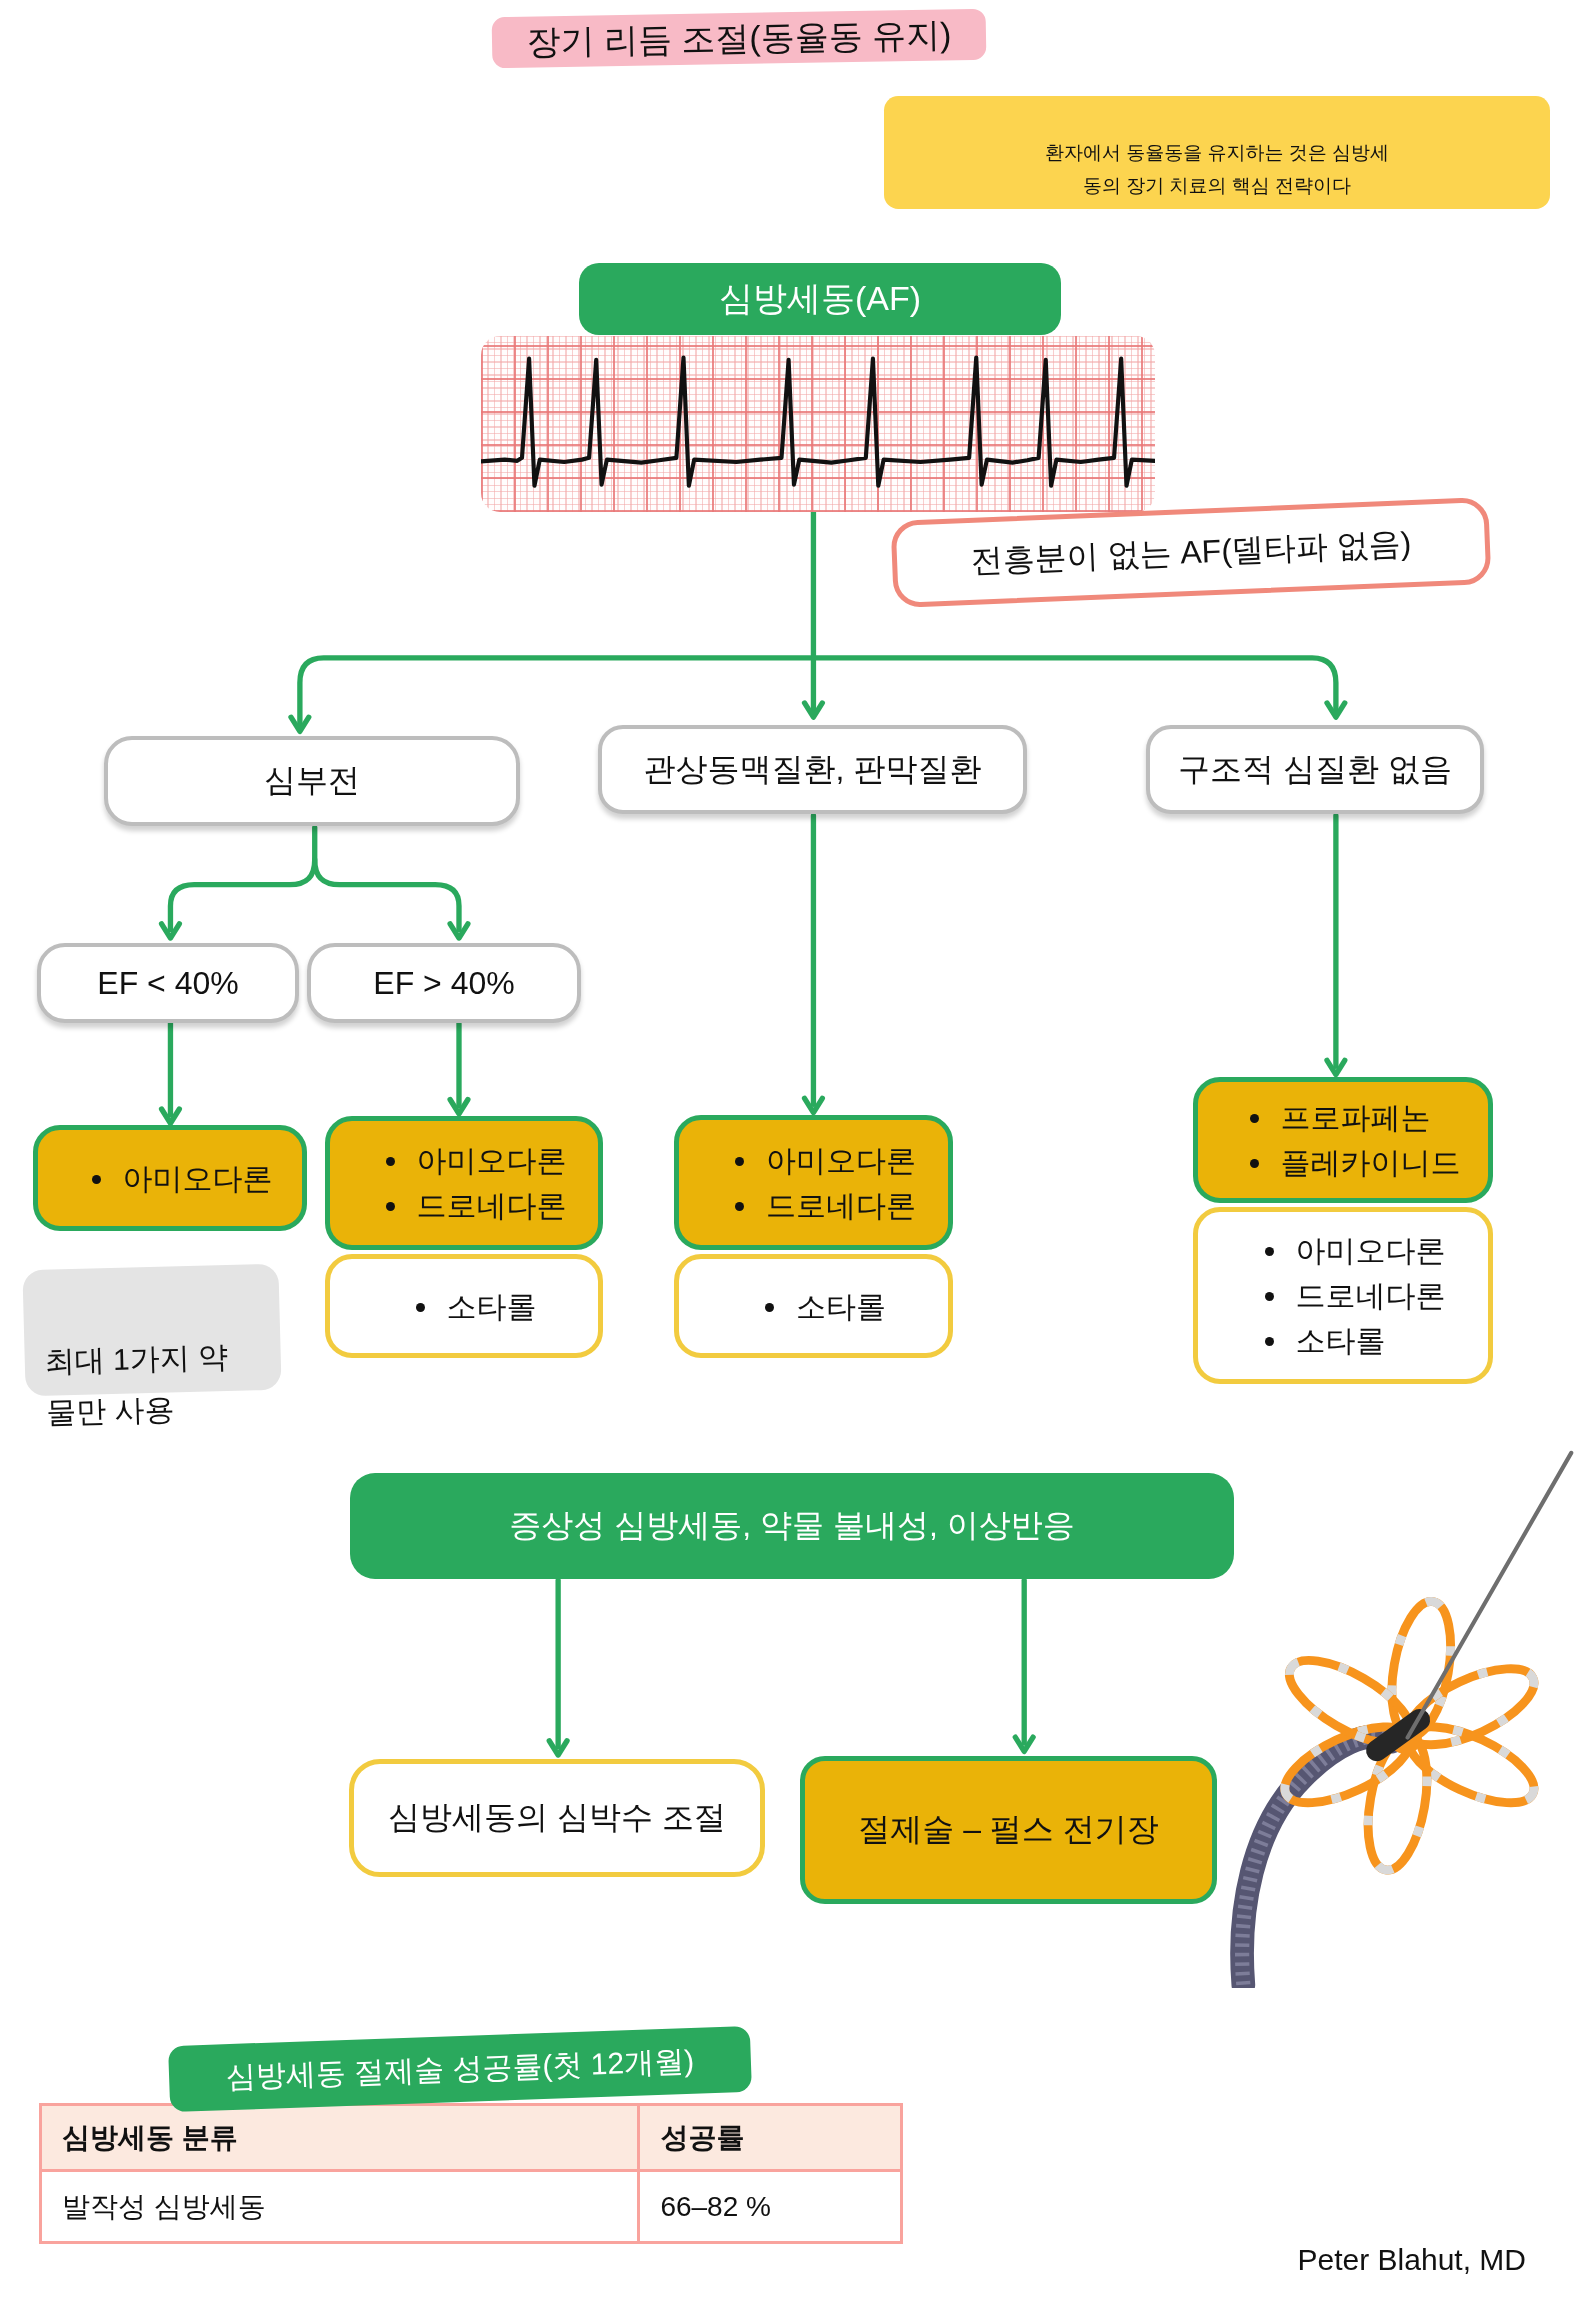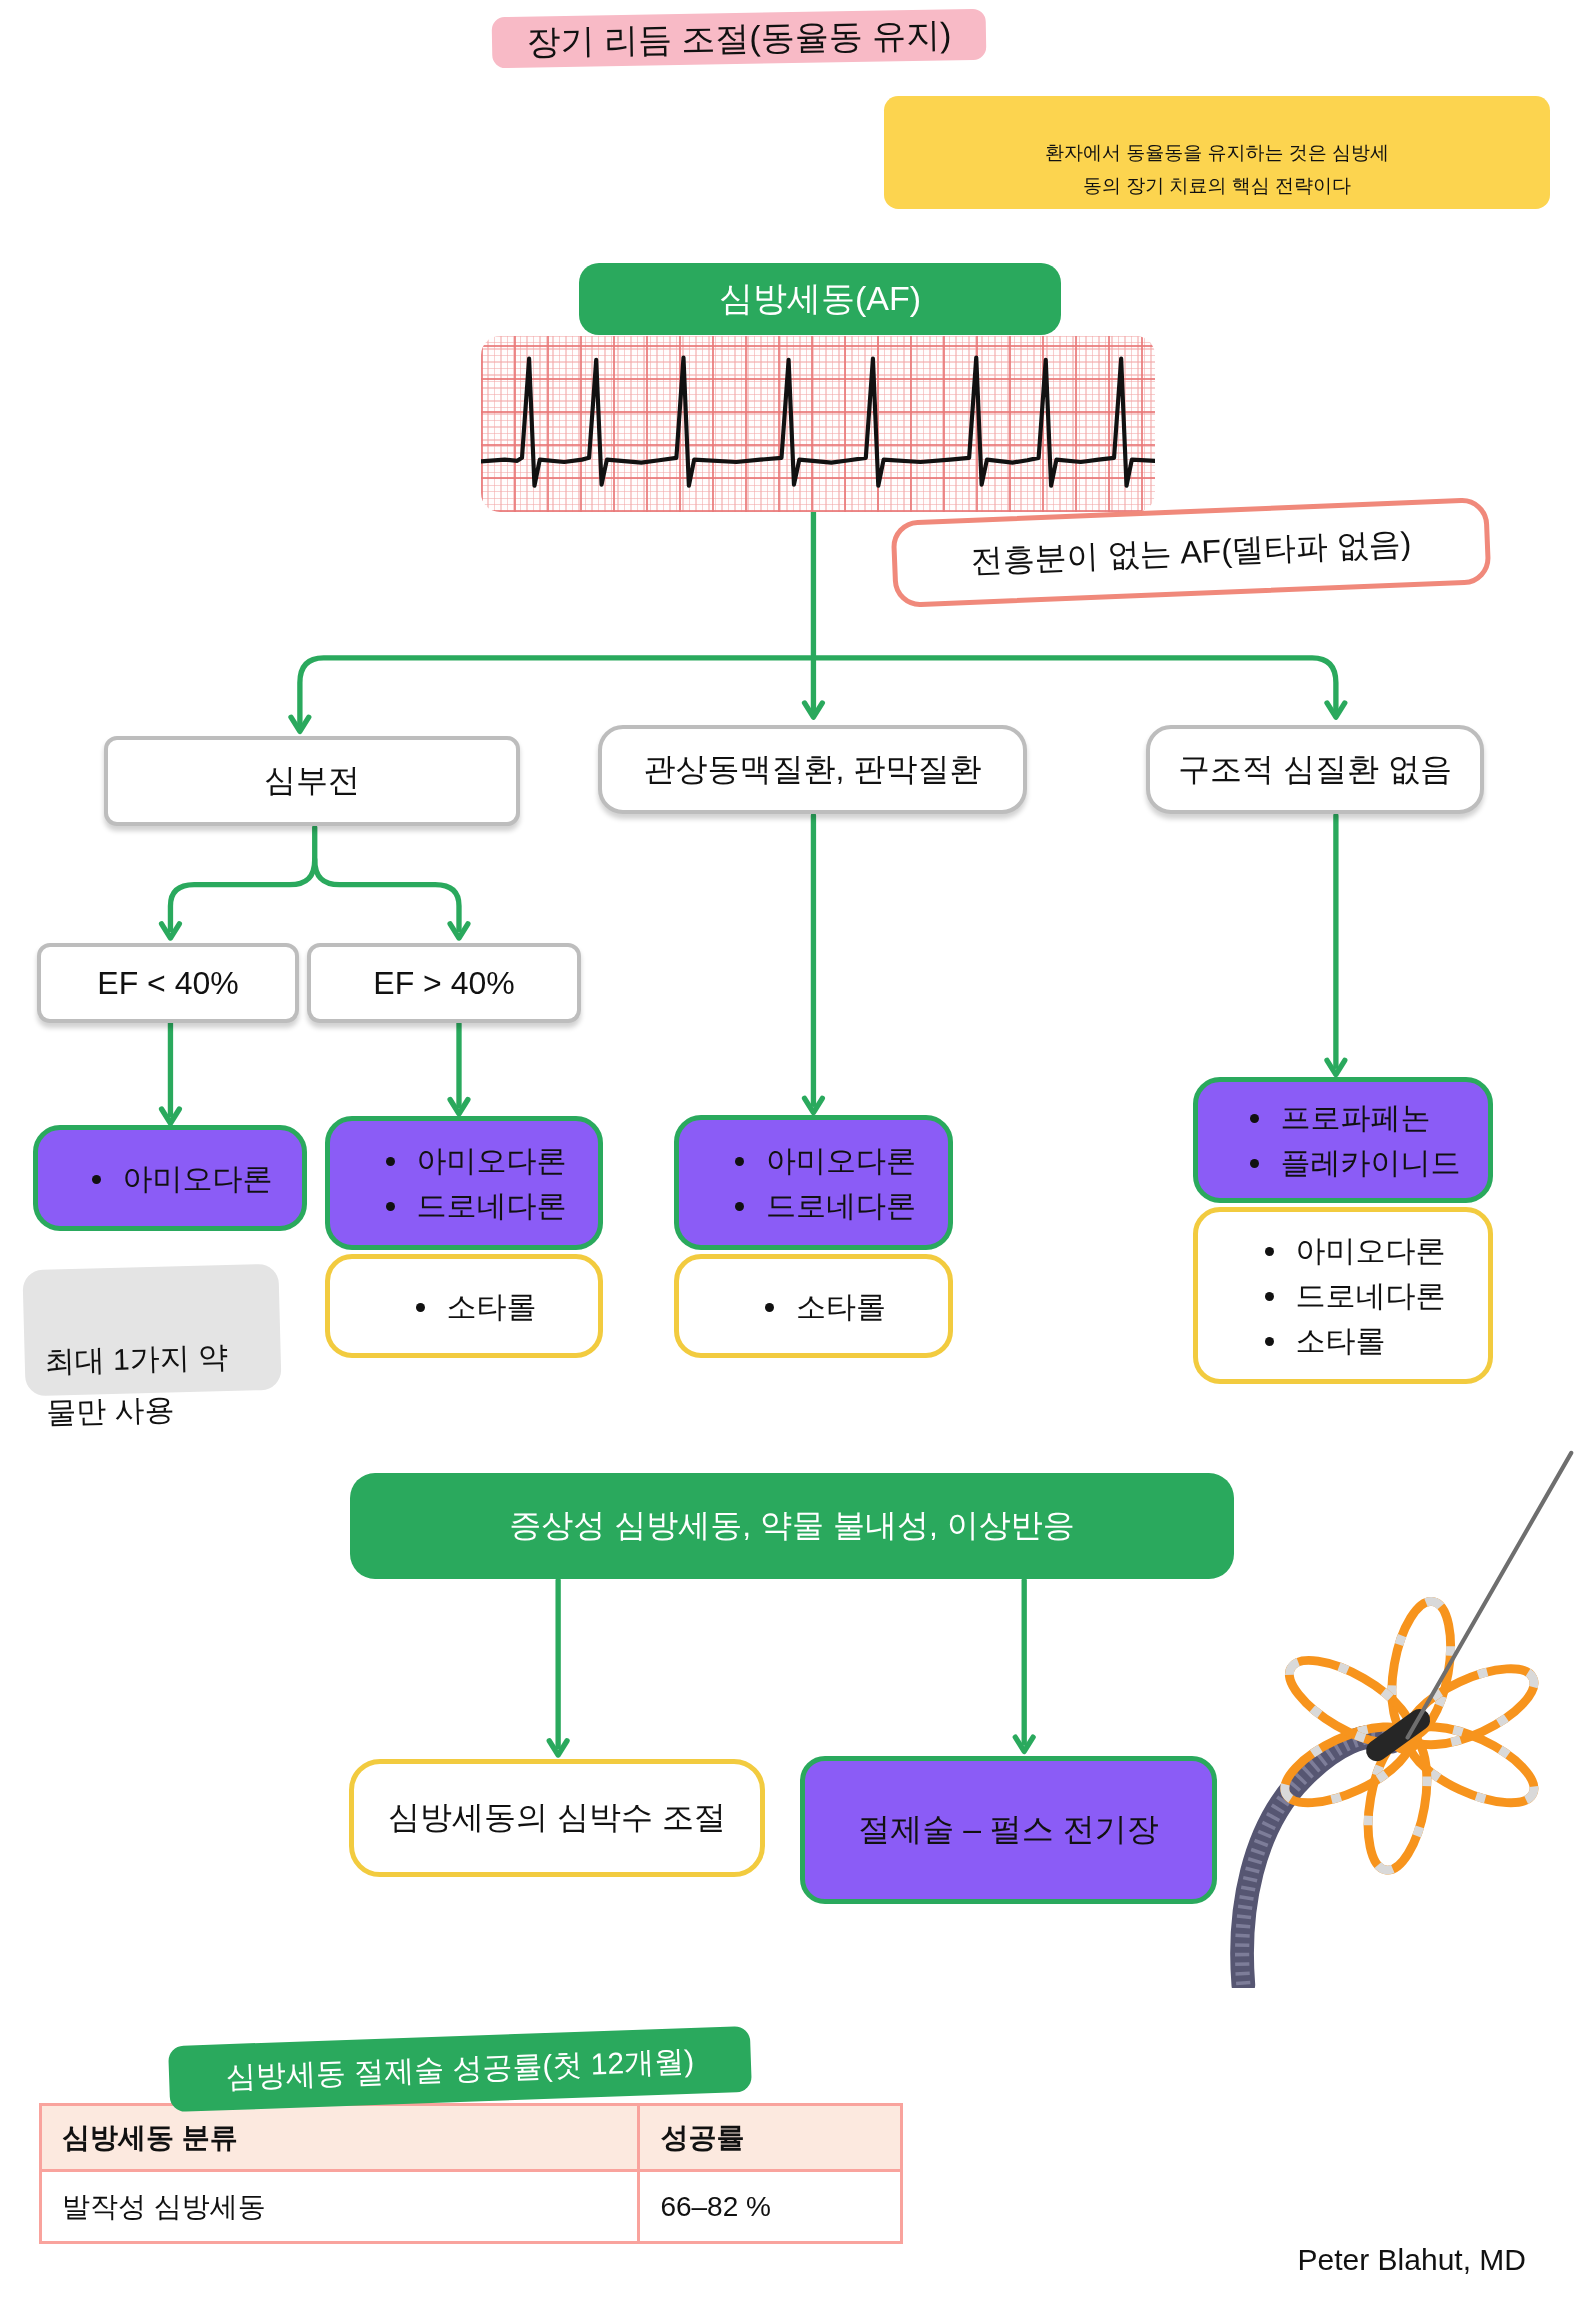--- a/index.html
+++ b/index.html
@@ -7,23 +7,23 @@
        font-family:"Liberation Sans","DejaVu Sans",sans-serif;color:#111;}
   .abs{position:absolute;box-sizing:border-box;}
   .flex{display:flex;align-items:center;justify-content:center;text-align:center;}
   .pre{white-space:pre-line;}
   
   .pink-fill{background:#f8bac6;border-radius:13px;}
   .yellow-fill{background:#fcd44f;border-radius:14.2px;}
   .green-fill{background:#2aa95d;color:#fff;border-radius:20px;}
   .gray-fill{background:#e4e4e4;border-radius:20px;}
   
-  .gray-box{background:#fff;border:4.2px solid #bdbdbd;border-radius:13px;
+  .gray-box{background:#fff;border:4.2px solid #bdbdbd;border-radius:28px;
             box-shadow:0 4.2px 5.3px rgba(0,0,0,.18);}
-  .green-box{background:#8b5cf6;border:5.3px solid #2aa95d;border-radius:27px;justify-content:center;}
+  .green-box{background:#eab308;border:5.3px solid #2aa95d;border-radius:27px;justify-content:center;}
   .yellow-box{background:#fff;border:5.3px solid #f2cb3f;border-radius:27px;}
   .salmon-box{background:#fff;border:5.3px solid #f0897b;border-radius:27px;}
   
   .t48{font-size:19px;text-align:center;} .t50{font-size:30px;} .t54{font-size:32px;} .t58{font-size:34px;}
   ul.drugs{margin:0;padding-left:49px;text-align:left;font-size:30px;line-height:1.5;}
   ul.drugs li{padding-left:6px;}
   
   .ecg{border-radius:19px;overflow:hidden;background:
        repeating-linear-gradient(0deg,rgba(233,120,120,.85) 0 1.8px,transparent 1.8px 33px),
        repeating-linear-gradient(90deg,rgba(233,120,120,.85) 0 1.8px,transparent 1.8px 33px),

